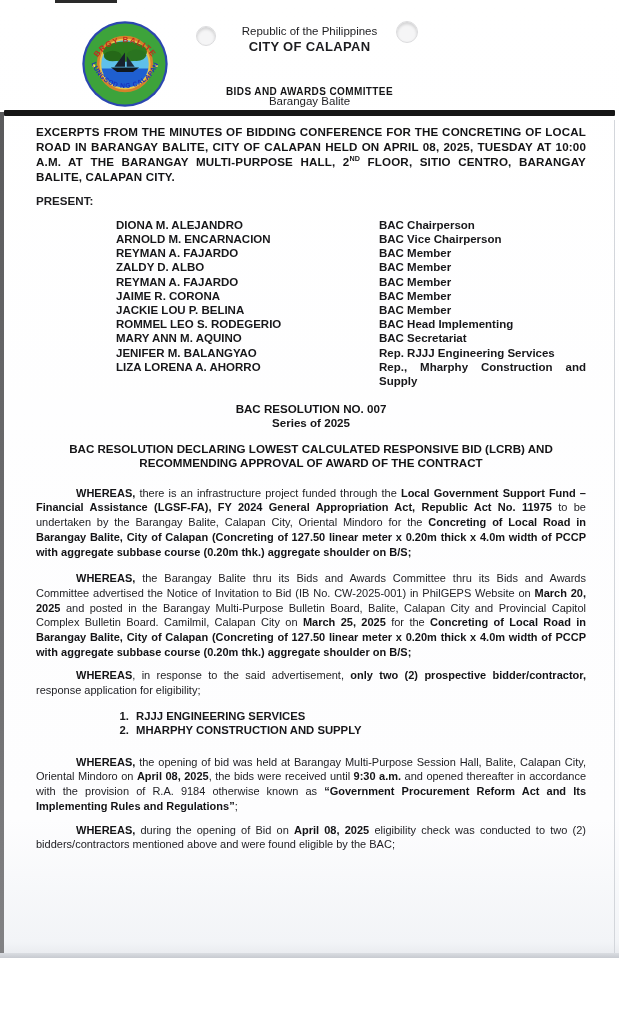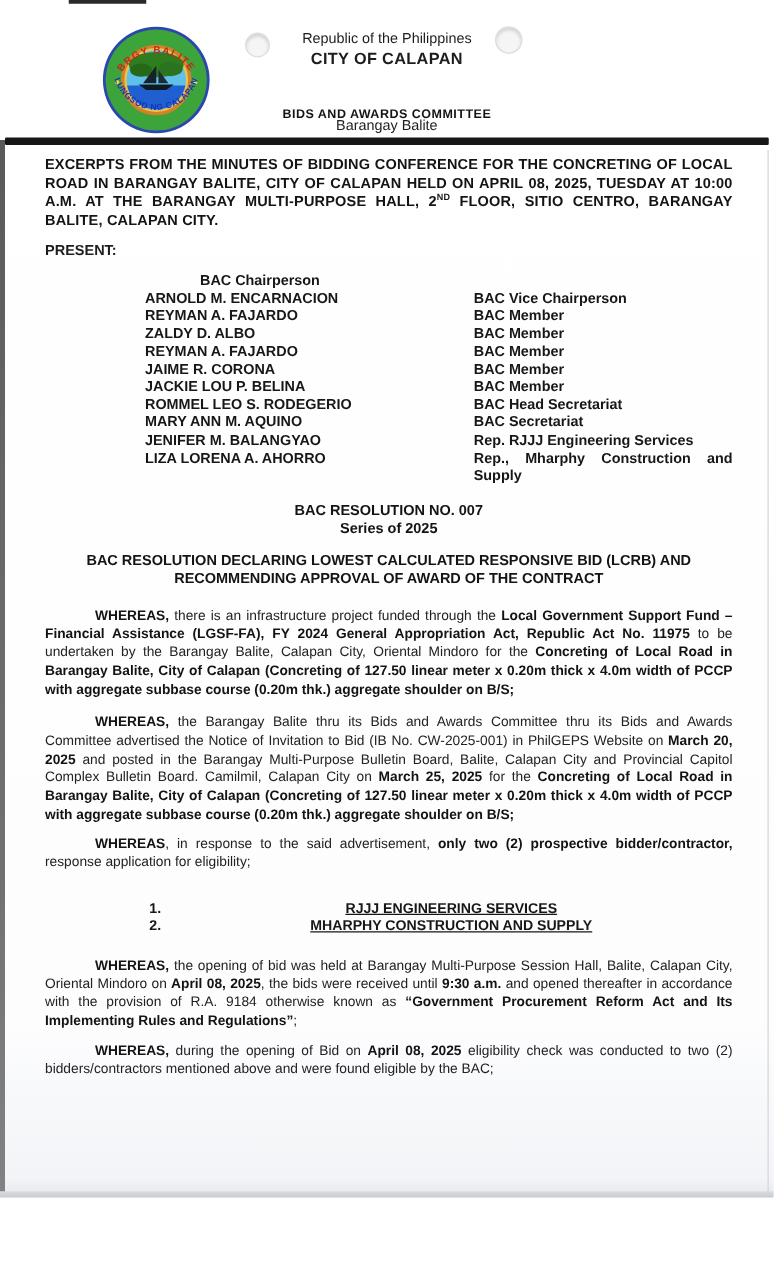--- a/index.html
+++ b/index.html
@@ -39,21 +39,21 @@
   .att-row{display:flex;font-weight:bold;font-size:11.5px;line-height:14.2px;color:#17171a;}
   .att-name{width:219px;flex:none;}
   .att-role{flex:1;padding-left:44px;}
   .res-no,.res-series{text-align:center;font-weight:bold;font-size:11.6px;line-height:14.2px;color:#141416;}
   .res-no{margin-top:14px;}
   .res-title{text-align:center;font-weight:bold;font-size:11.6px;line-height:14.6px;
              width:520px;margin:11px auto 0 auto;color:#141416;}
   .par{margin:15px 0 0 0;text-indent:40px;color:#222226;}
   .par .b{color:#131316;}
   .p2{margin-top:12px;} .p3{margin-top:9px;} .p4{margin-top:17px;} .p5{margin-top:9px;}
-  ol.bidders{margin:22px 0 0 96px;padding:0;font-weight:bold;font-size:11.3px;line-height:14.4px;color:#17171a;text-align:center;text-decoration:underline;}
+  ol.bidders{margin:11px 0 0 96px;padding:0;font-weight:bold;font-size:11.3px;line-height:14.4px;color:#17171a;text-align:left;}
   ol.bidders li{margin:0;padding-left:4px;}
 </style>
 </head>
 <body>
 
 <div class="page">
 
   <div class="top-mark"></div>
   <div class="edge-left"></div>
   <div class="edge-right"></div>
@@ -95,20 +95,21 @@
 
   <div class="content">
 
     <p class="title-par"><span class="b">EXCERPTS FROM THE MINUTES OF BIDDING CONFERENCE FOR THE CONCRETING OF LOCAL ROAD IN BARANGAY BALITE, CITY OF CALAPAN HELD ON APRIL 08, 2025, TUESDAY AT 10:00 A.M. AT THE BARANGAY MULTI-PURPOSE HALL, 2</span><sup class="b">ND</sup><span class="b"> FLOOR, SITIO CENTRO, BARANGAY BALITE, CALAPAN CITY.</span></p>
 
     <p class="present">PRESENT:</p>
 
     <div class="attendees">
 
         <div class="att-row">
+          <span class="att-name">DIONA M. ALEJANDRO</span>
           <span class="att-role">BAC Chairperson</span>
         </div>
 
         <div class="att-row">
           <span class="att-name">ARNOLD M. ENCARNACION</span>
           <span class="att-role">BAC Vice Chairperson</span>
         </div>
 
         <div class="att-row">
           <span class="att-name">REYMAN A. FAJARDO</span>
@@ -130,21 +131,21 @@
           <span class="att-role">BAC Member</span>
         </div>
 
         <div class="att-row">
           <span class="att-name">JACKIE LOU P. BELINA</span>
           <span class="att-role">BAC Member</span>
         </div>
 
         <div class="att-row">
           <span class="att-name">ROMMEL LEO S. RODEGERIO</span>
-          <span class="att-role">BAC Head Secretariat</span>
+          <span class="att-role">BAC Head Implementing</span>
         </div>
 
         <div class="att-row">
           <span class="att-name">MARY ANN M. AQUINO</span>
           <span class="att-role">BAC Secretariat</span>
         </div>
 
         <div class="att-row">
           <span class="att-name">JENIFER M. BALANGYAO</span>
           <span class="att-role">Rep. RJJJ Engineering Services</span>

